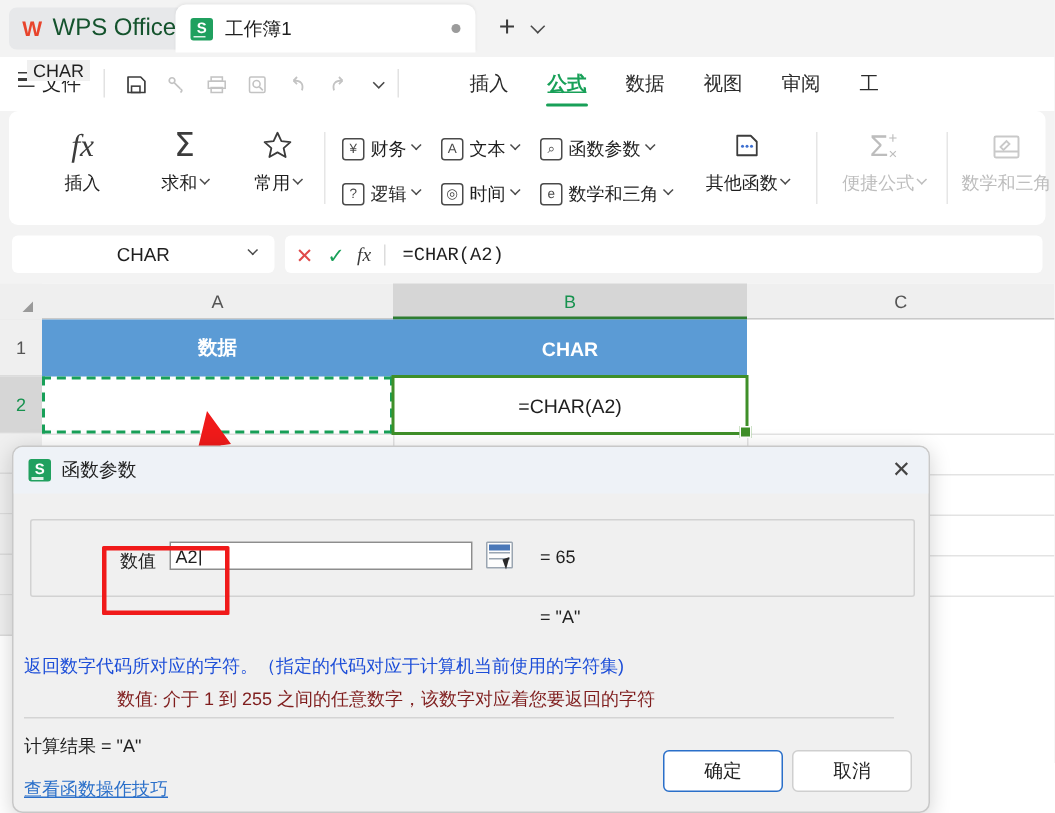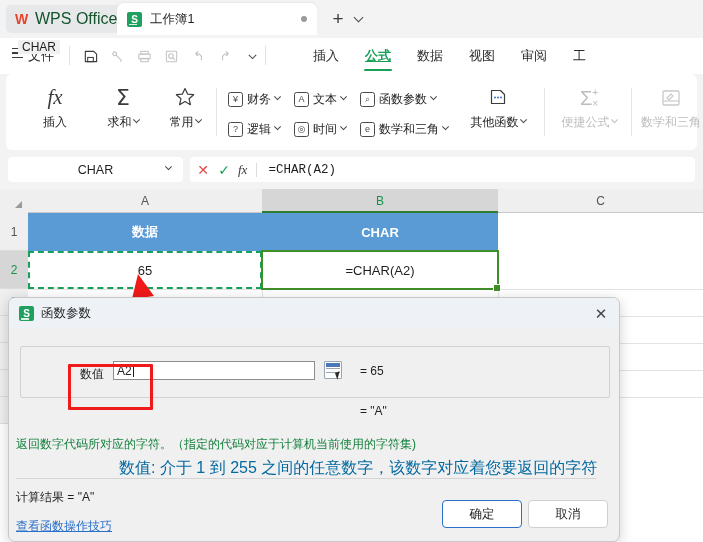--- a/index.html
+++ b/index.html
@@ -235,22 +235,22 @@
   }
   .picker-icon .top { position: absolute; left: 1px; top: 1px; width: 14px; height: 4px; background: #4a78b8; }
   .picker-icon .grid1 { position: absolute; left: 1px; top: 6px; width: 14px; height: 1px; background: #9aa5b1; }
   .picker-icon .grid2 { position: absolute; left: 1px; top: 10px; width: 14px; height: 1px; background: #9aa5b1; }
   .picker-icon .cur {
     position: absolute; right: 0px; bottom: -1px; width: 0; height: 0;
     border-left: 5px solid #2a2a2a; border-bottom: 7px solid transparent; transform: rotate(-20deg);
   }
   .eq-val { position: absolute; left: 360px; top: 364px; font-size: 12px; color: #1f1f1f; }
   .eq-result { position: absolute; left: 360px; top: 404px; font-size: 12px; color: #1f1f1f; }
-  .dlg-desc { position: absolute; left: 16px; top: 436px; font-size: 12px; color: #15803d; }
-  .dlg-arg-desc { position: absolute; left: 78px; top: 458px; font-size: 16px; color: #0369a1; margin-left: 41px; }
+  .dlg-desc { position: absolute; left: 16px; top: 436px; font-size: 12px; color: #1d4ed8; }
+  .dlg-arg-desc { position: absolute; left: 78px; top: 458px; font-size: 12px; color: #7f1d1d; }
   .dlg-hr { position: absolute; left: 16px; top: 478px; width: 580px; height: 1px; background: #d4d4d4; }
   .dlg-calc { position: absolute; left: 16px; top: 489px; font-size: 12px; color: #1f1f1f; }
   .dlg-link {
     position: absolute; left: 16px; top: 518px; font-size: 12px; color: #2a6fc9;
     text-decoration: underline;
   }
   .dlg-btn {
     position: absolute; top: 500px; width: 80px; height: 28px; border-radius: 4px;
     background: #fff; border: 1px solid #cfcfcf; font-size: 12.5px; color: #1f1f1f;
     display: flex; align-items: center; justify-content: center;
@@ -480,21 +480,20 @@
     <div class="gridline-h" style="top:127px;"></div>
     <div class="gridline-h" style="top:154px;"></div>
     <div class="gridline-h" style="top:181px;"></div>
     <div class="gridline-h" style="top:208px;"></div>
 
     <div class="gridline-v" style="left:262px; top:100px; height:253px;"></div>
     <div class="gridline-v" style="left:498px; top:100px; height:253px;"></div>
 
     <div class="cell hdrblue" style="left:28px; top:24px; width:234px; height:38px;">数据</div>
     <div class="cell hdrblue" style="left:262px; top:24px; width:236px; height:38px;">CHAR</div>
-    <div class="cell" style="left:28px; top:62px; width:234px; height:38px;">65</div>
     <div class="cell" style="left:262px; top:62px; width:236px; height:38px;">=CHAR(A2)</div>
 
     <div class="marching" style="left:28px; top:62px; width:234px; height:38px;"></div>
     <div class="selbox" style="left:261px; top:61px; width:238px; height:40px;"></div>
   </div>
 
   <div class="annot-arrow">
     <svg width="56" height="48" viewBox="0 0 56 48">
       <path d="M10 2 L26 24 L19 25 L26 46 L16 47 L10 27 L3 31 Z" fill="#f01a1a"></path>
     </svg>

